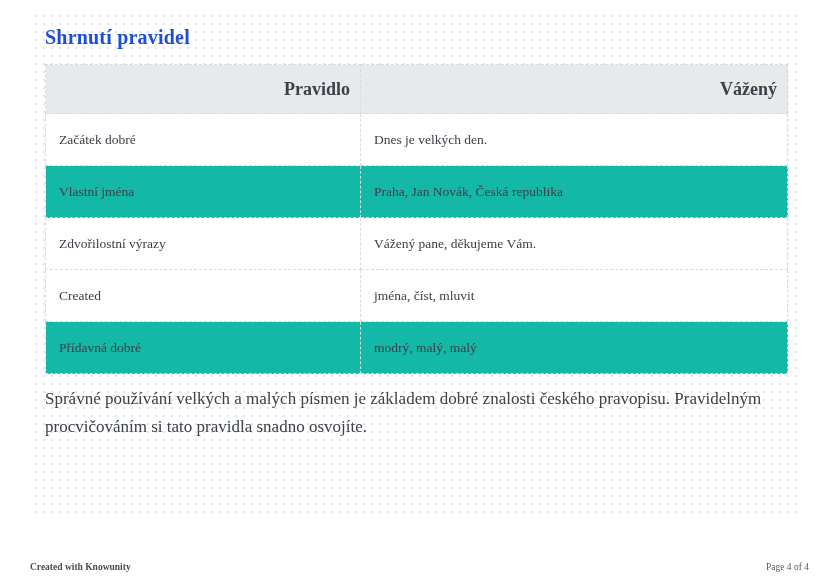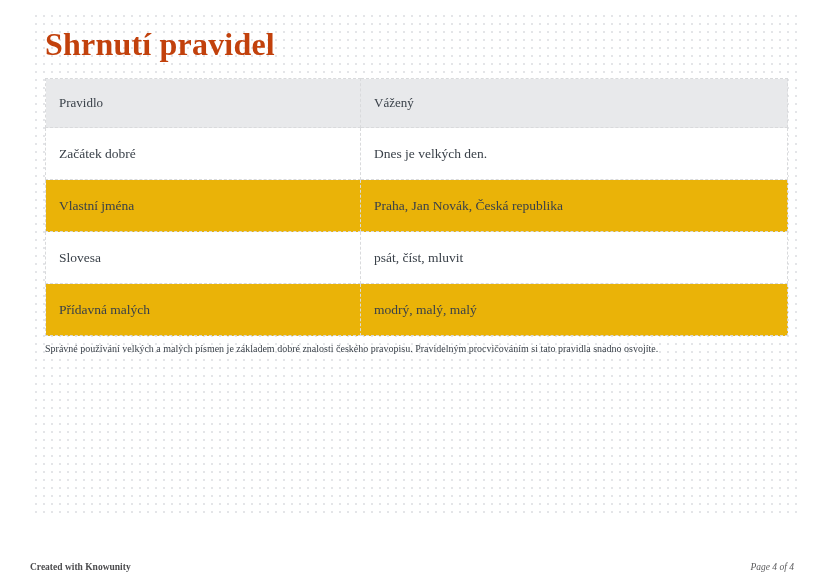--- a/index.html
+++ b/index.html
@@ -18,23 +18,23 @@
     background-size: 8px 8px;
     background-position: 2px 2px;
   }
   .content {
     position: absolute;
     left: 45px; top: 10px;
     width: 742px;
   }
   h1.page-title {
     margin-top: 16px;
-    font-size: 32px;
+    font-size: 20px;
     font-weight: 700;
-    color: #c2410c;
+    color: #1d4ed8;
     letter-spacing: 0.2px;
   }
   table.rules-table {
     margin-top: 15px;
     width: 742px;
     border-collapse: collapse;
     table-layout: fixed;
   }
   .rules-table col.c1 { width: 315px; }
   .rules-table col.c2 { width: 427px; }
@@ -42,54 +42,54 @@
     border: 1px dashed #d9dadc;
     text-align: left;
     vertical-align: middle;
     padding-left: 13px;
     padding-right: 10px;
     color: #3a4149;
   }
   .rules-table th {
     height: 49px;
     background: #e8e9eb;
-    font-size: 13px;
-    font-weight: 400;
+    font-size: 18px;
+    font-weight: 700;
+    text-align: right;
   }
   .rules-table td {
     height: 52px;
     background: #ffffff;
     font-size: 13.5px;
     font-weight: 400;
   }
-  .rules-table tr.alt td { background: #eab308; }
+  .rules-table tr.alt td { background: #14b8a6; }
   p.summary-text {
-    margin-top: 5px;
+    margin-top: 11px;
     width: 742px;
-    font-size: 10px;
+    font-size: 17px;
     line-height: 1.65;
     color: #3a4149;
   }
   .footer {
     position: absolute;
-    left: 30px; right: 34px; top: 562px;
+    left: 30px; right: 19px; top: 562px;
     display: flex;
     justify-content: space-between;
     align-items: flex-start;
   }
   .footer .brand {
     font-size: 9.5px;
     font-weight: 700;
     color: #4c4c4e;
   }
   .footer .page-num {
     font-size: 9.5px;
     font-weight: 400;
     color: #5a5a5c;
-    font-style: italic;
   }
 </style>
 </head>
 <body>
 
 <div class="dot-area"></div>
 
 <div class="content">
 
   <h1 class="page-title">Shrnutí pravidel</h1>
@@ -108,25 +108,29 @@
     <tbody>
       <tr>
         <td>Začátek dobré</td>
         <td>Dnes je velkých den.</td>
       </tr>
       <tr class="alt">
         <td>Vlastní jména</td>
         <td>Praha, Jan Novák, Česká republika</td>
       </tr>
       <tr>
-        <td>Slovesa</td>
-        <td>psát, číst, mluvit</td>
+        <td>Zdvořilostní výrazy</td>
+        <td>Vážený pane, děkujeme Vám.</td>
+      </tr>
+      <tr>
+        <td>Created</td>
+        <td>jména, číst, mluvit</td>
       </tr>
       <tr class="alt">
-        <td>Přídavná malých</td>
+        <td>Přídavná dobré</td>
         <td>modrý, malý, malý</td>
       </tr>
     </tbody>
   </table>
 
   <p class="summary-text">Správné používání velkých a malých písmen je základem dobré znalosti českého pravopisu. Pravidelným procvičováním si tato pravidla snadno osvojíte.</p>
 
 </div>
 
 <div class="footer">

